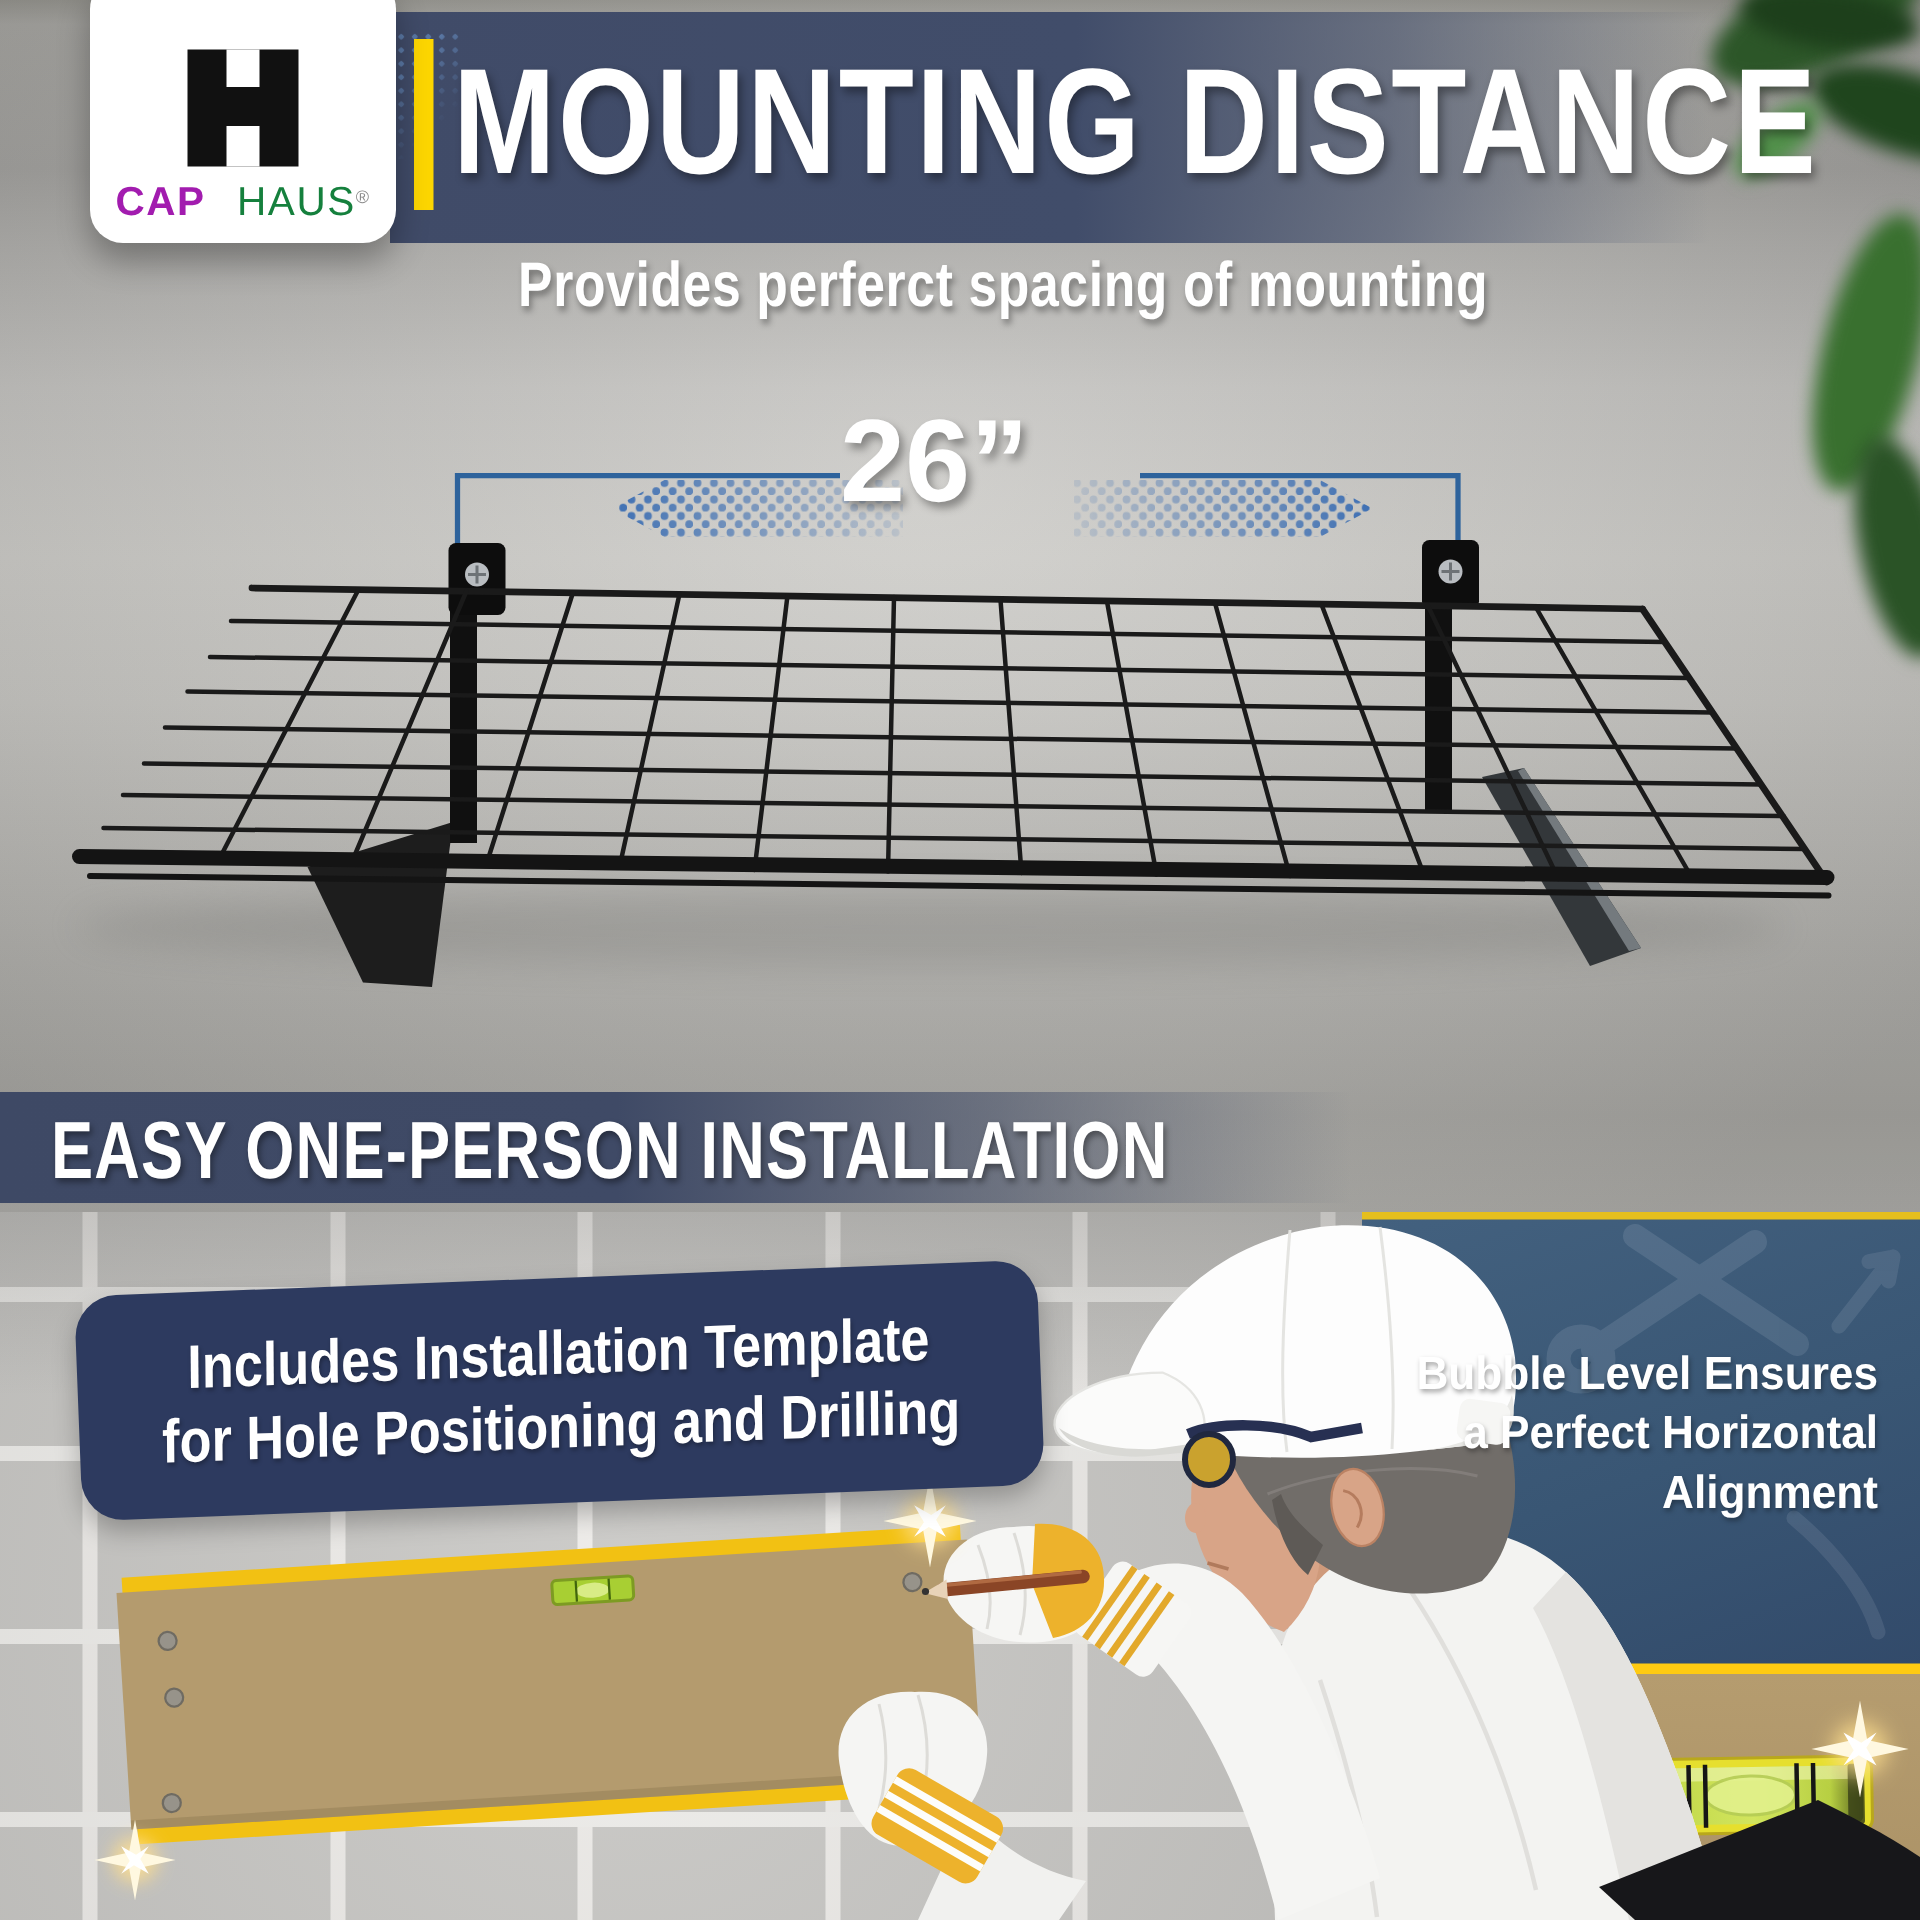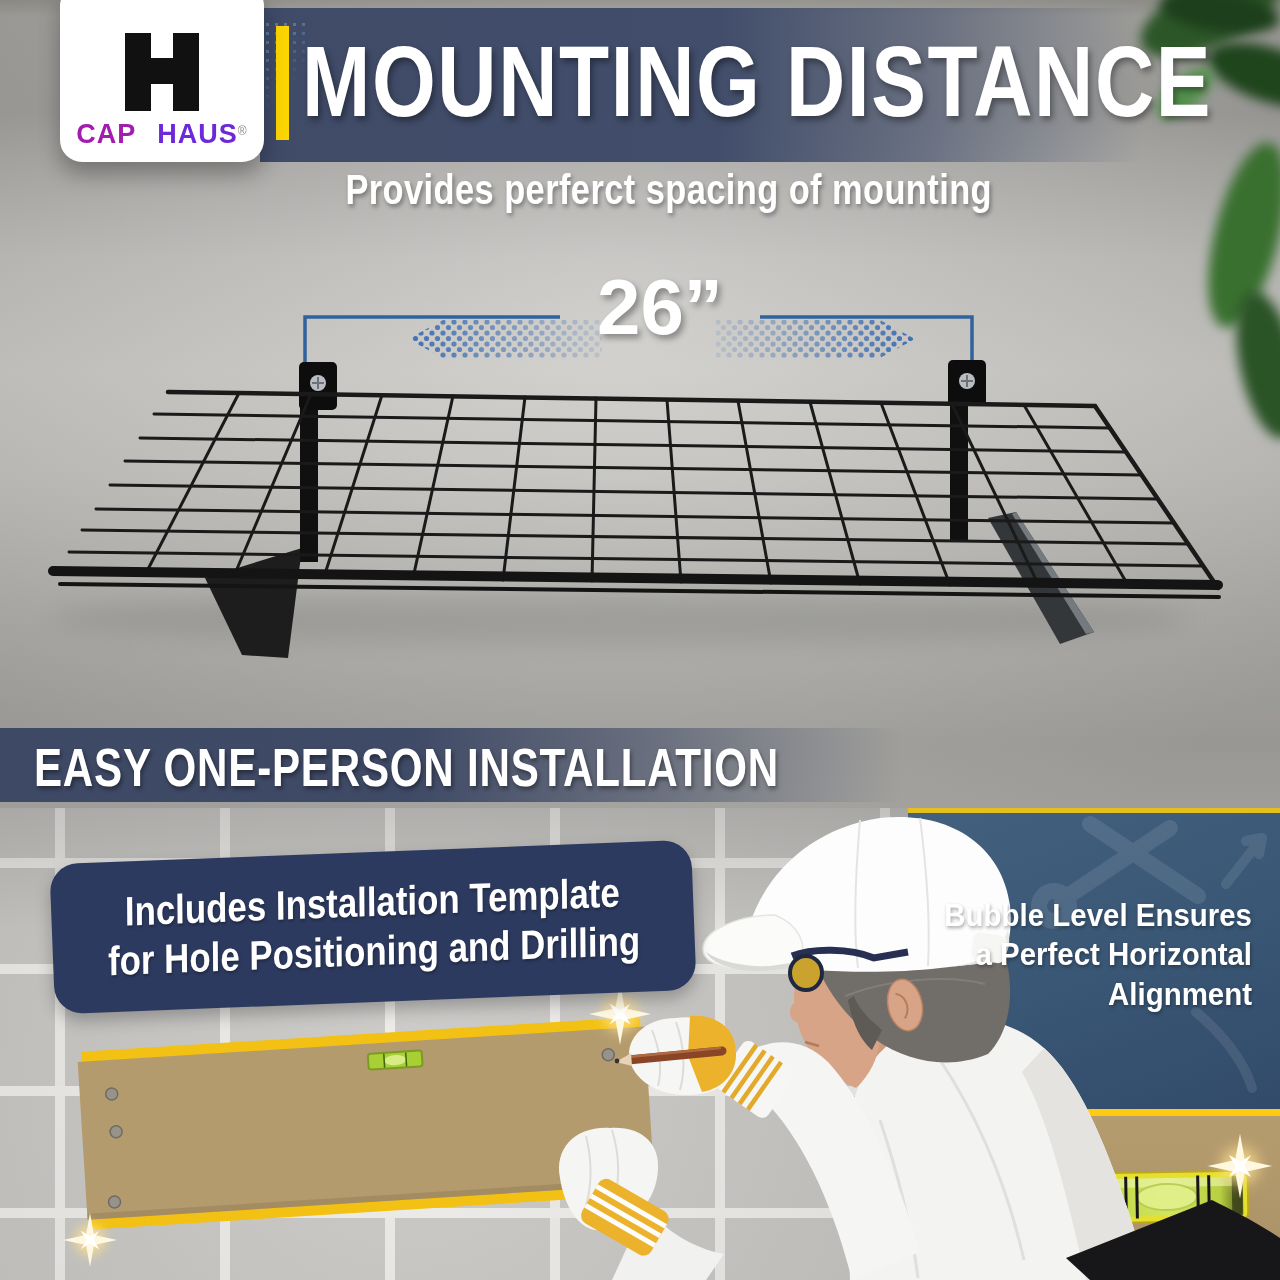--- a/index.html
+++ b/index.html
@@ -34,28 +34,28 @@
   
   .logo-card{left:60px;top:-16px;width:204px;height:178px;background:#fff;border-radius:22px;
     box-shadow:0 12px 22px rgba(0,0,0,.30);z-index:3;display:flex;flex-direction:column;
     align-items:center;justify-content:flex-end;padding-bottom:14px;}
   .logo-mark{position:relative;width:74px;height:78px;background:#111;margin-bottom:10px;}
   .logo-mark i{position:absolute;background:#fff;}
   .logo-mark .n1{left:26px;top:0;width:22px;height:25px;}
   .logo-mark .n2{left:26px;bottom:0;width:22px;height:27px;}
   .logo-text{font-size:27px;letter-spacing:1px;white-space:nowrap;line-height:1;}
   .logo-text .cap{font-weight:bold;color:#a21caf;}
-  .logo-text .haus{font-weight:bold;color:#6d28d9;margin-left:21px;}
+  .logo-text .haus{font-weight:normal;color:#15803d;margin-left:21px;}
   .logo-text .reg{font-size:12px;color:#8a8a8a;vertical-align:8px;}
 
   
   .leaf{position:absolute;border-radius:50%;filter:blur(6px);z-index:4;}
 
   
-  .dim-label{left:560px;top:262px;width:200px;z-index:6;text-align:center;color:#fff;
+  .dim-label{left:560px;top:262px;width:200px;z-index:6;text-align:left;color:#fff;
     font-weight:bold;font-size:78px;text-shadow:3px 4px 6px rgba(0,0,0,.35);}
 
   
   .easy-banner{left:0;top:728px;width:980px;height:74px;z-index:2;
     background:linear-gradient(90deg,#3e4965 0%,#3f4a66 42%,rgba(63,74,102,.55) 68%,rgba(63,74,102,0) 92%);}
   .easy-text{left:34px;top:736px;z-index:6;color:#fff;font-weight:bold;font-size:54px;
     letter-spacing:1px;white-space:nowrap;transform:scaleX(.78);transform-origin:left top;
     text-shadow:2px 3px 5px rgba(0,0,0,.4);}
 
   

